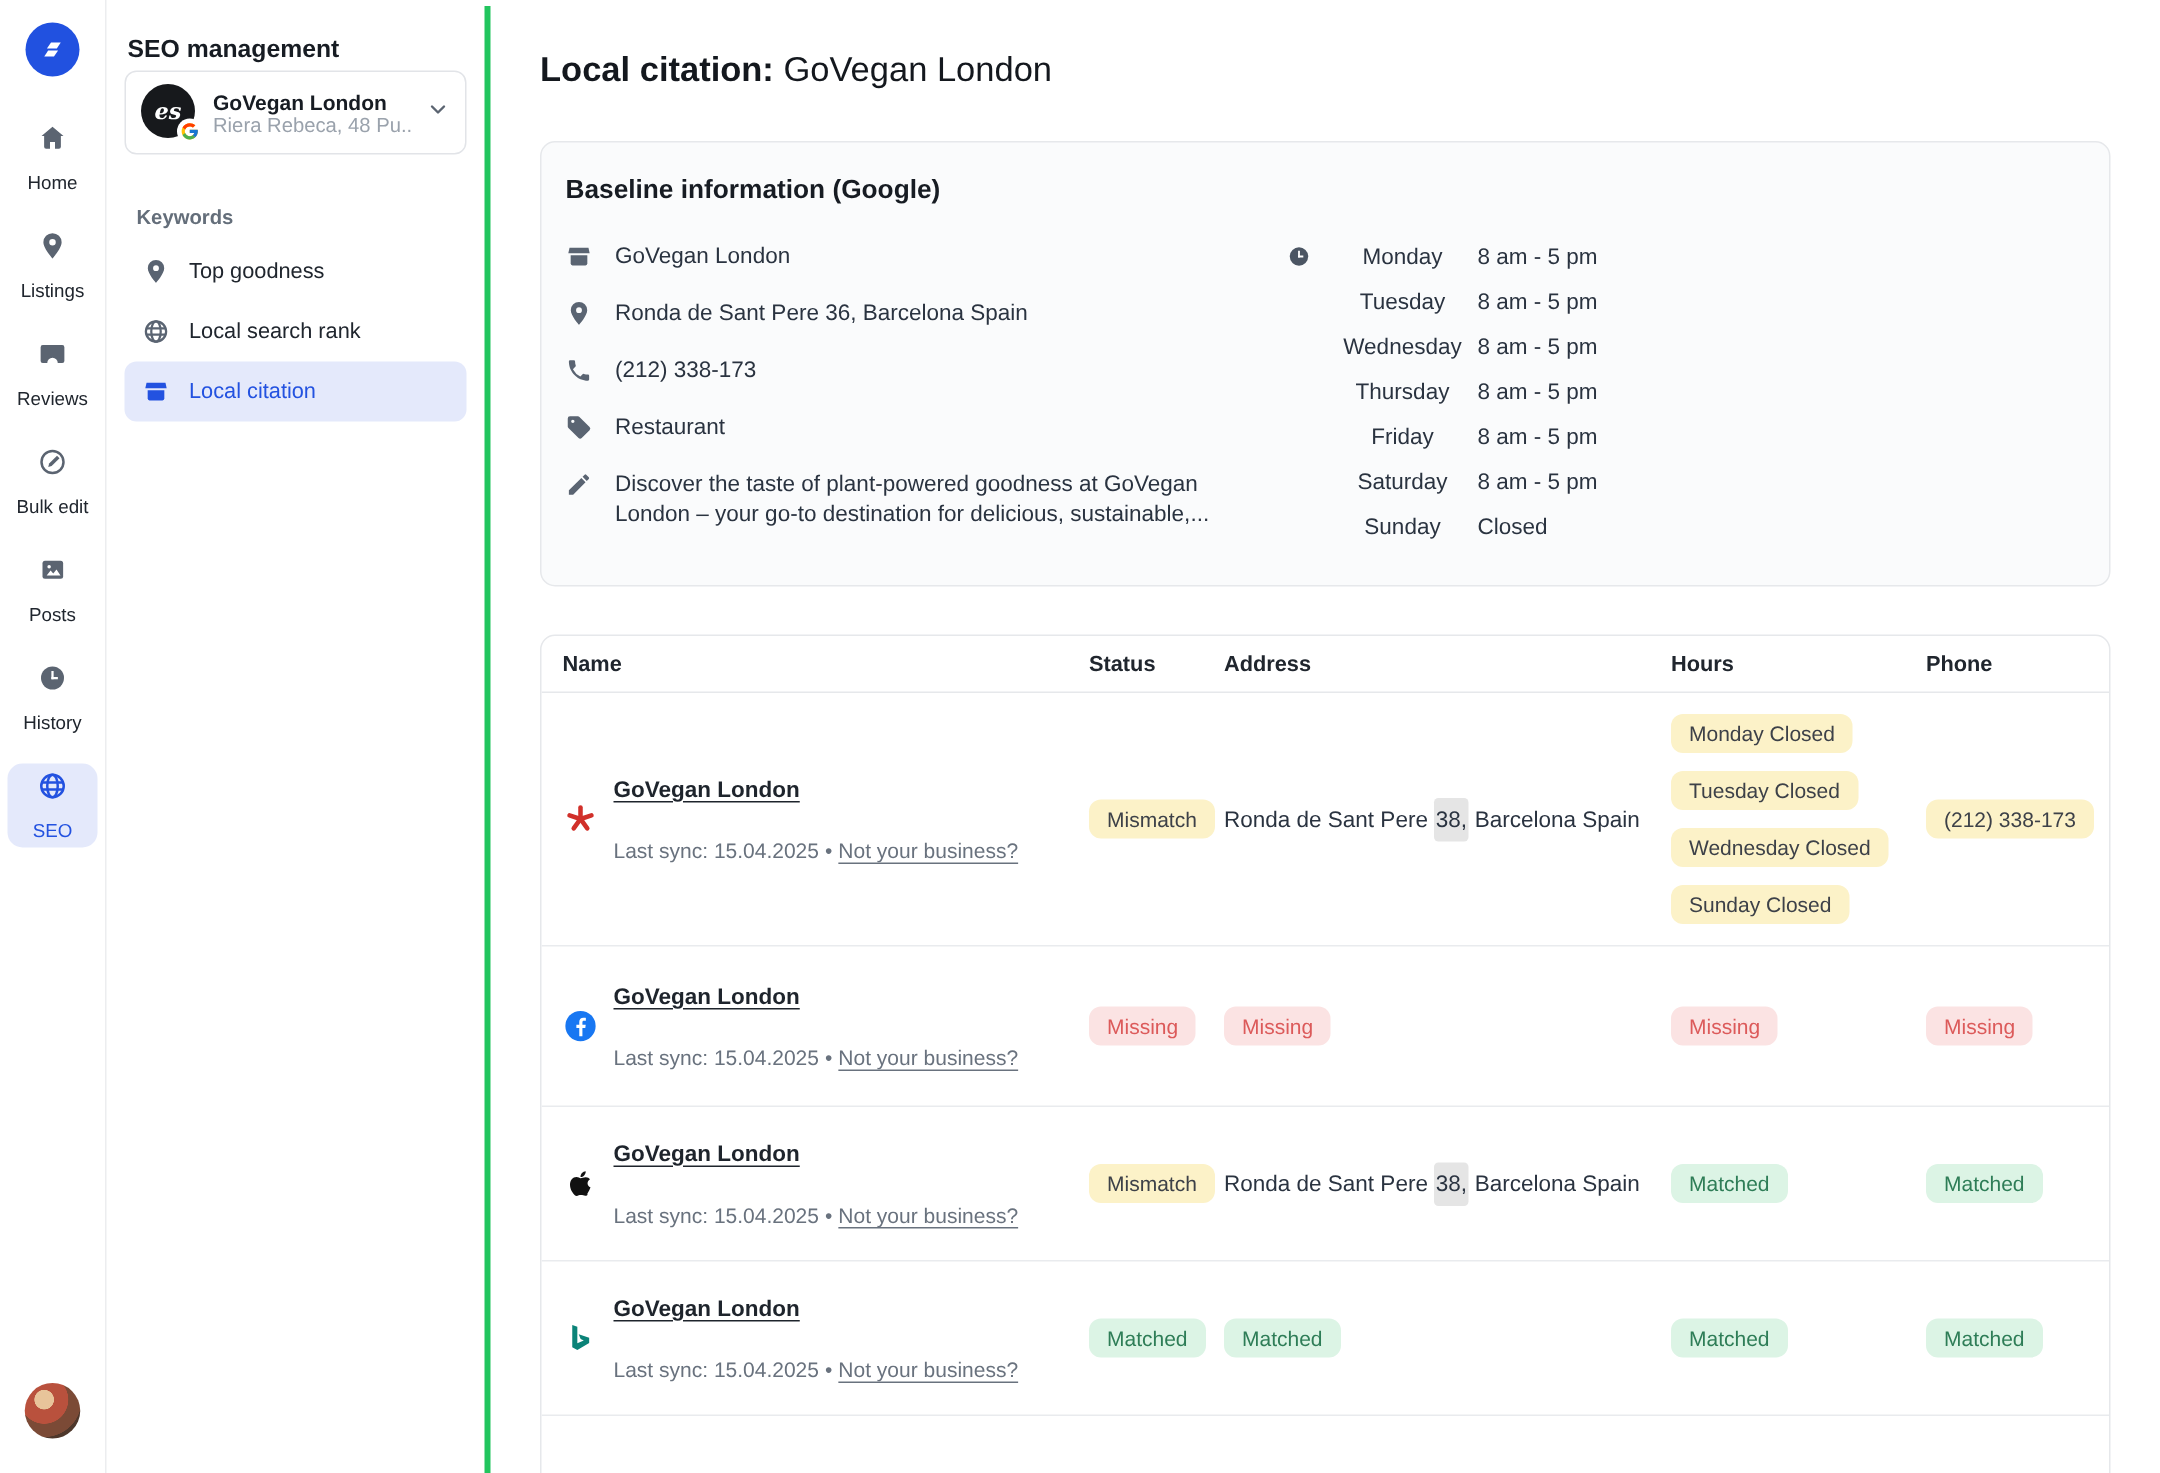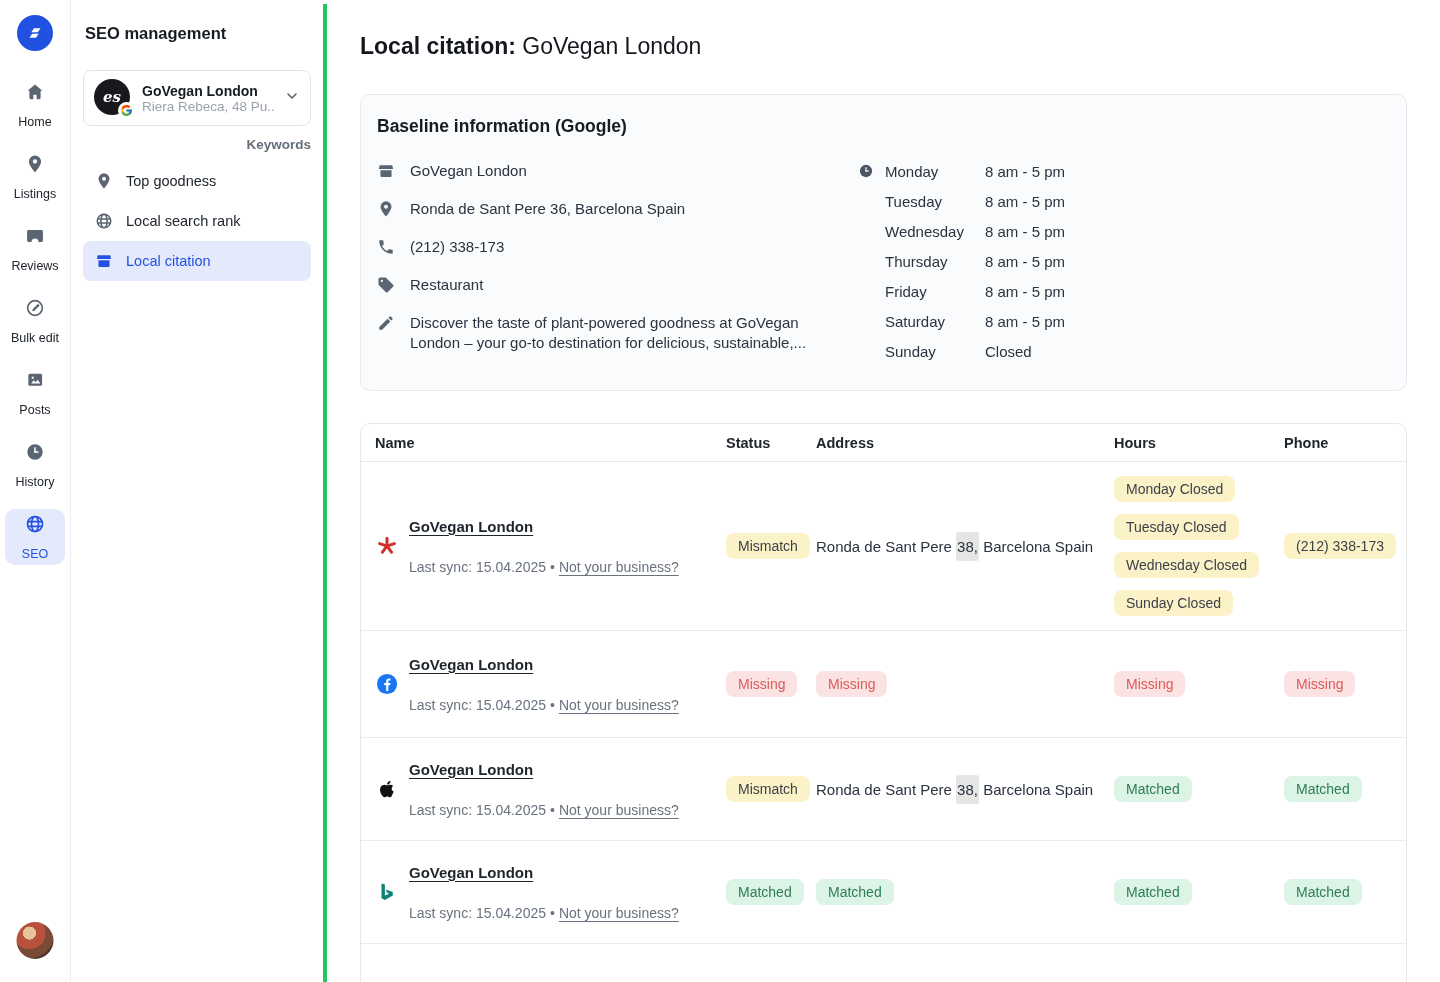--- a/index.html
+++ b/index.html
@@ -22,35 +22,35 @@
   .rail-item.active { background:#E4E9FB; }
   .rail-item.active .ic, .rail-item.active .rail-label { color:#2352E0; }
   .rail-avatar { position:absolute; bottom:23px; left:50%; transform:translateX(-50%);
     width:37px; height:37px; border-radius:50%; cursor:pointer;
     background:radial-gradient(circle at 35% 30%, #e8c49a 0 18%, #b9513d 19% 45%, #7b4a36 46% 70%, #4e372b 71% 100%); }
 
   
   .sidebar { position:fixed; left:71px; top:4px; width:256px; height:982px;
     border-right:4px solid #22c55e; background:#fff; padding:0 12px 0 12px; z-index:4; }
   .sidebar-title { margin:20px 0 0 2px; font-size:16.5px; font-weight:bold; color:#171C23; }
-  .biz-card { margin-top:27px; height:56px; border:1px solid #E2E4E8; border-radius:8px;
+  .biz-card { margin-top:4px; height:56px; border:1px solid #E2E4E8; border-radius:8px;
     display:flex; align-items:center; gap:10px; padding:0 10px; cursor:pointer; background:#fff; }
   .biz-avatar { position:relative; width:38px; height:38px; flex:0 0 38px; }
   .biz-avatar .circ { width:36px; height:36px; border-radius:50%; background:#17191C; color:#fff;
     display:flex; align-items:center; justify-content:center;
     font-family:"DejaVu Serif", serif; font-style:italic; font-weight:bold; font-size:15px; }
   .biz-avatar .gbadge { position:absolute; right:-3px; bottom:-2px; width:17px; height:17px;
     background:#fff; border-radius:50%; display:flex; align-items:center; justify-content:center; }
   .biz-avatar .gbadge svg { width:13px; height:13px; }
   .biz-meta { flex:1; min-width:0; }
   .biz-name { font-size:14px; font-weight:bold; color:#171C23; white-space:nowrap; }
   .biz-addr { font-size:13.5px; color:#9AA2AC; white-space:nowrap; overflow:hidden; }
   .biz-chevron { color:#5B6471; }
   .biz-chevron svg { width:16px; height:16px; }
-  .section-label { margin:11px 0 0 8px; font-size:13.5px; font-weight:bold; color:#646E7A;text-align:right; }
+  .section-label { margin:34px 0 0 8px; font-size:13.5px; font-weight:bold; color:#646E7A; }
   .side-nav { margin-top:9px; display:flex; flex-direction:column; }
   .side-item { height:40px; border-radius:8px; display:flex; align-items:center; gap:13px;
     padding:0 12px; font-size:14.5px; color:#20262E; cursor:pointer; }
   .side-item .ic { color:#5A6472; display:flex; }
   .side-item .ic svg { width:18px; height:18px; }
   .side-item.active { background:#E4E9FB; color:#2352E0; }
   .side-item.active .ic { color:#2352E0; }
 
   
   .main { margin-left:327px; padding:0 33px; width:1113px; }
@@ -60,21 +60,21 @@
   .card { margin-top:34px; border:1px solid #E6E8EB; border-radius:10px; background:#FAFBFC;
     padding:21px 16px 24px 16px; min-height:297px; }
   .card-title { font-size:17.5px; font-weight:bold; color:#171C23; }
   .card-cols { display:flex; margin-top:24px; }
   .details { flex:0 0 481px; display:flex; flex-direction:column; gap:18px; }
   .detail-row { display:flex; gap:15px; font-size:15px; color:#2A3340; line-height:20px; }
   .detail-row .ic { color:#5A6472; flex:0 0 18px; display:flex; padding-top:1px; }
   .detail-row .ic svg { width:18px; height:18px; }
   .detail-row .txt { max-width:420px; }
   .detail-row .txt.link { text-decoration:underline; text-underline-offset:3px; cursor:pointer; }
-  .hours { display:flex; flex-direction:column; gap:10px; }
+  .hours { display:flex; flex-direction:column; gap:10px;text-align:center; }
   .hours-row { display:flex; align-items:center; font-size:15px; color:#2A3340; height:20px; }
   .hours-row .ic { width:27px; color:#4B5563; display:flex; }
   .hours-row .ic svg { width:16px; height:16px; }
   .hours-row .day { width:100px; }
 
   
   .table { margin-top:32px; border:1px solid #E6E8EB; border-radius:10px; background:#fff; overflow:hidden; }
   .thead { display:grid; grid-template-columns:351px 90px 298px 170px 1fr; padding-left:14px;
     height:38px; align-items:center; border-bottom:1px solid #E6E8EB;
     font-size:14.5px; font-weight:bold; color:#20262E; }

